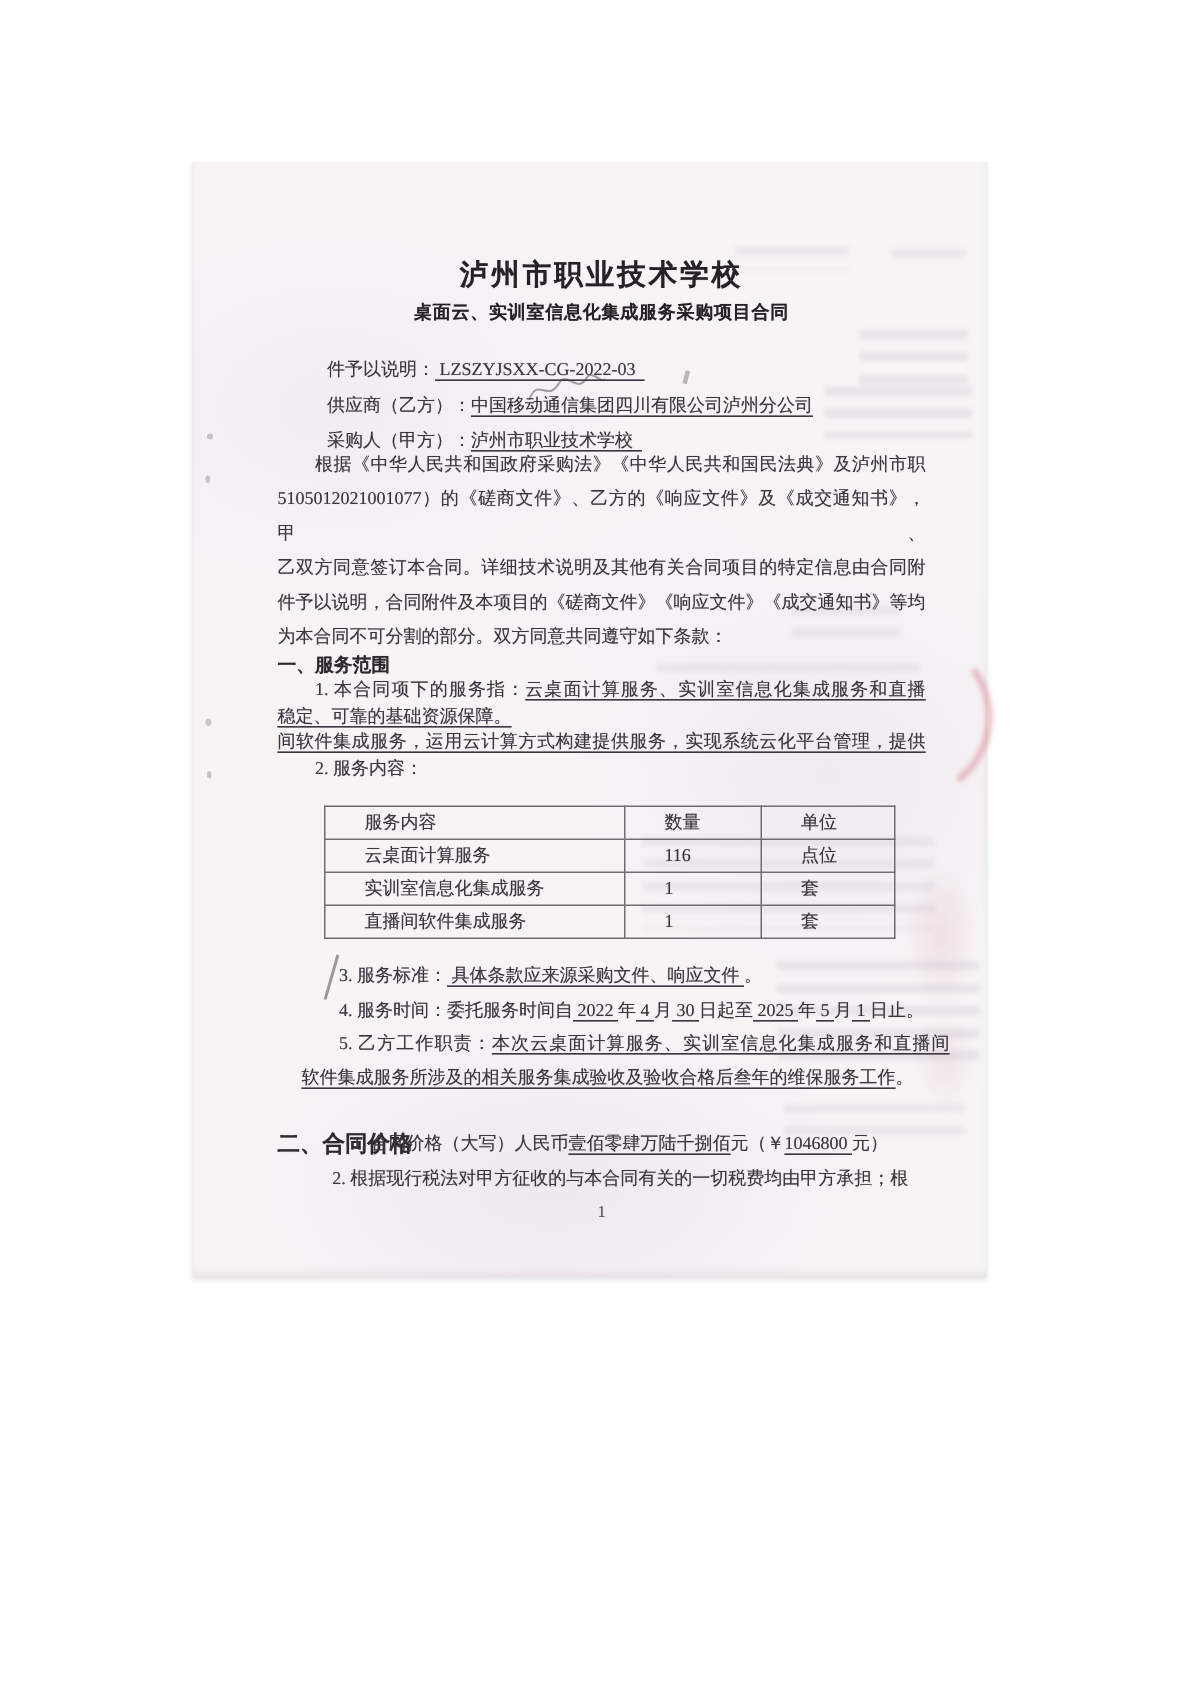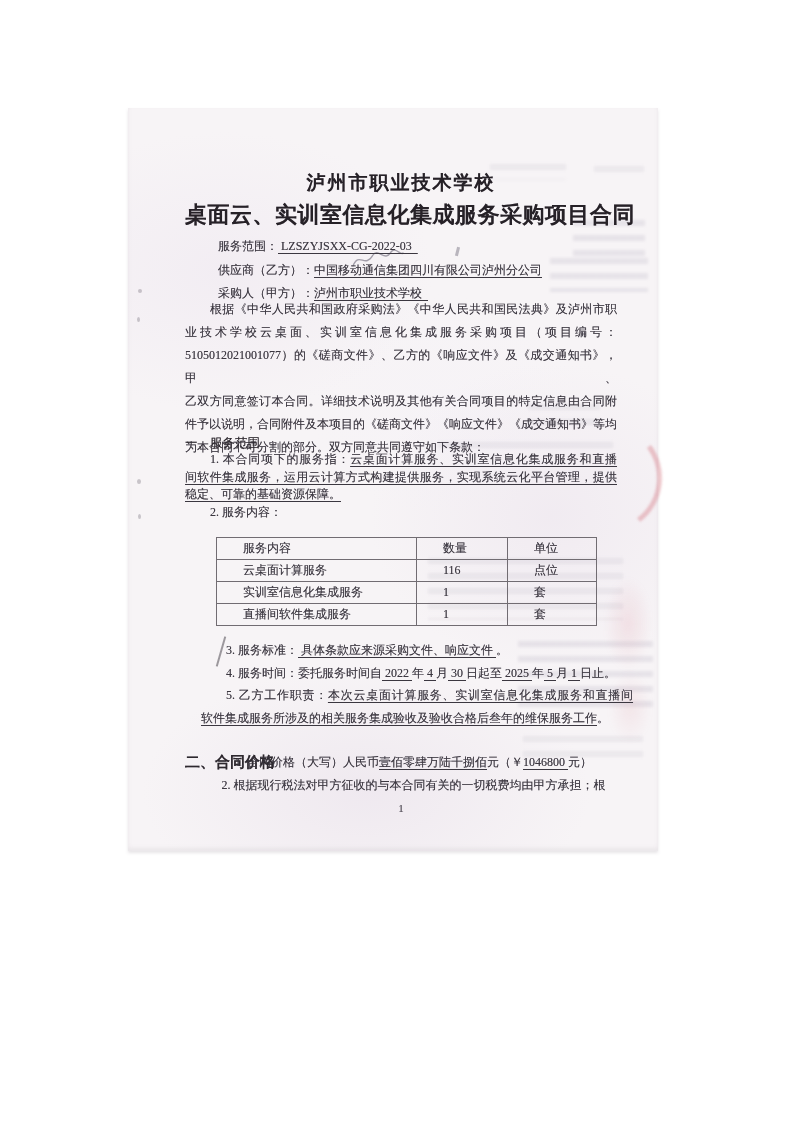--- a/index.html
+++ b/index.html
@@ -18,24 +18,24 @@
       #f7f4f6;
     box-shadow:0 2px 3px rgba(120,110,120,.18), inset 0 -3px 4px rgba(150,140,152,.12);
   }
   .doc{
     position:absolute;left:57px;top:0;width:432px;height:100%;
     color:#3b3740;font-size:12px;
     text-shadow:0 0 .5px rgba(60,54,66,.5);
   }
   .t1,.t2{position:absolute;left:0;width:100%;text-align:center;font-weight:bold;color:#262127;white-space:nowrap;}
   .t1{top:62px;font-size:19px;letter-spacing:2px;}
-  .t2{top:92px;font-size:22px;letter-spacing:.5px;}
+  .t2{top:92px;font-size:12px;letter-spacing:.5px;}
   .meta{position:absolute;top:127px;left:33px;right:0;line-height:23.5px;}
   .intro{position:absolute;top:190px;left:0;width:432px;line-height:23px;}
-  .h1{position:absolute;top:327px;left:0;font-weight:normal;font-size:12.5px;color:#2d282e;text-align:right;}
+  .h1{position:absolute;top:327px;left:0;font-weight:bold;font-size:12.5px;color:#2d282e;text-align:right;}
   .svc{position:absolute;top:343px;left:0;width:432px;line-height:17.6px;}
   .tablewrap{position:absolute;top:429px;left:15px;padding-left:16px;}
   table{border-collapse:collapse;table-layout:fixed;width:380px;}
   col.c1{width:200px}col.c2{width:91px}col.c3{width:89px}
   th,td{
     border:1px solid #716c72;font-weight:normal;text-align:left;
     padding:0 2px 0 26px;height:21px;font-size:12px;color:#3b3740;
   }
   .post{position:absolute;top:531px;left:16px;width:432px;line-height:22.5px;}
   .h2{position:absolute;top:645px;left:0;font-weight:bold;font-size:15px;color:#2d282e;}
@@ -96,40 +96,39 @@
   <div class="spk spk1"></div>
   <div class="spk spk2"></div>
   <div class="spk spk3"></div>
   <div class="spk spk4"></div>
 
   <div class="doc">
     <div class="t1">泸州市职业技术学校</div>
     <div class="t2">桌面云、实训室信息化集成服务采购项目合同</div>
 
     <div class="meta">
-        <div class="line"><span>服务范围：</span><span class="u">&nbsp;LZSZYJSXX-CG-2022-03&nbsp;&nbsp;</span></div>
+        <div class="line"><span>件予以说明：</span><span class="u">&nbsp;LZSZYJSXX-CG-2022-03&nbsp;&nbsp;</span></div>
         <div class="line"><span>供应商（乙方）：</span><span class="u">中国移动通信集团四川有限公司泸州分公司</span></div>
         <div class="line"><span>采购人（甲方）：</span><span class="u">泸州市职业技术学校&nbsp;&nbsp;</span></div>
       </div>
 
     <div class="intro">
         <div class="line fill ind"><span>根据《中华人民共和国政府采购法》《中华人民共和国民法典》及泸州市职</span></div>
-        <div class="line fill"><span>业技术学校云桌面、实训室信息化集成服务采购项目（项目编号：</span></div>
         <div class="line fill"><span>5105012021001077）的《磋商文件》、乙方的《响应文件》及《成交通知书》，甲、</span></div>
         <div class="line fill"><span>乙双方同意签订本合同。详细技术说明及其他有关合同项目的特定信息由合同附</span></div>
         <div class="line fill"><span>件予以说明，合同附件及本项目的《磋商文件》《响应文件》《成交通知书》等均</span></div>
         <div class="line"><span>为本合同不可分割的部分。双方同意共同遵守如下条款：</span></div>
       </div>
 
     <div class="h1">一、服务范围</div>
 
     <div class="svc">
         <div class="line fill ind"><span>1. 本合同项下的服务指：</span><span class="u">云桌面计算服务、实训室信息化集成服务和直播</span></div>
+        <div class="line"><span class="u">稳定、可靠的基础资源保障。</span></div>
         <div class="line fill"><span class="u">间软件集成服务，运用云计算方式构建提供服务，实现系统云化平台管理，提供</span></div>
-        <div class="line"><span class="u">稳定、可靠的基础资源保障。</span></div>
         <div class="line ind"><span>2. 服务内容：</span></div>
       </div>
 
     <div class="tablewrap">
       <table>
           <colgroup>
             <col class="c1">
             <col class="c2">
             <col class="c3">
           </colgroup>

